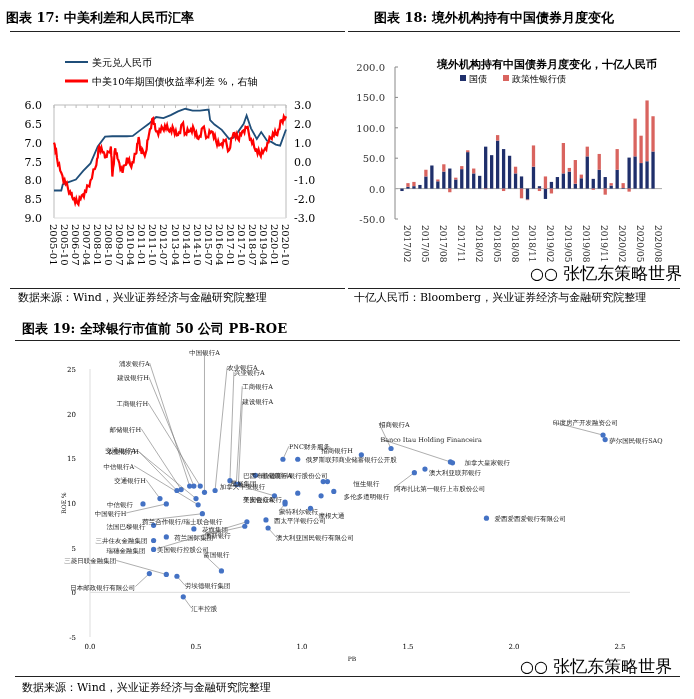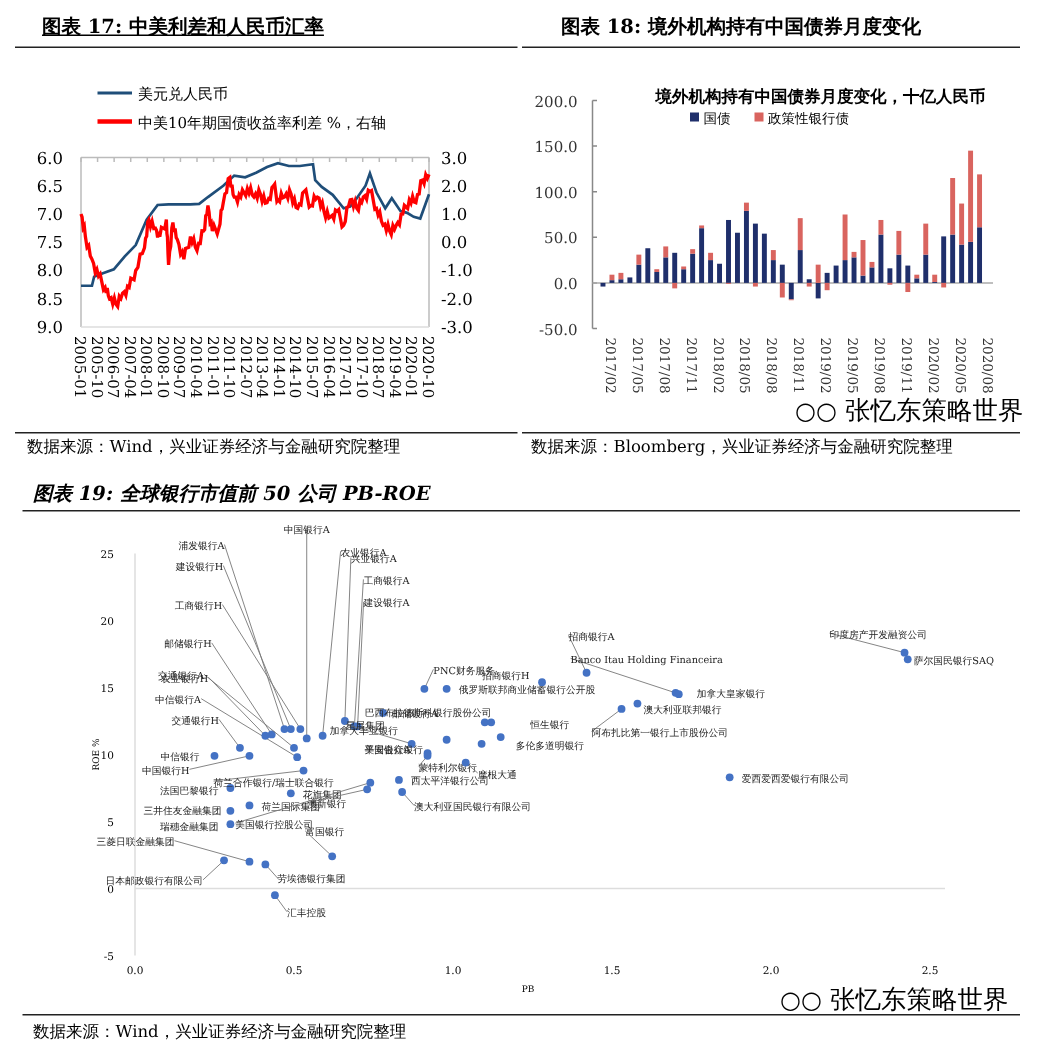--- a/index.html
+++ b/index.html
@@ -7,21 +7,21 @@
   .abs{position:absolute;}
   .fig-title{font-size:13px;font-weight:bold;white-space:nowrap;}
   .rule{position:absolute;height:1px;background:#222;}
   .source{font-size:11px;white-space:nowrap;}
   svg text{font-family:"DejaVu Serif","Liberation Serif",serif;}
   .wm{font-family:"DejaVu Sans","Liberation Sans",sans-serif;color:#000000;font-size:17px;white-space:nowrap;}
 </style>
 </head>
 <body>
 
-<div class="abs fig-title" style="left:28px;top:9px;text-decoration:underline;">图表 17:  中美利差和人民币汇率</div>
+<div class="abs fig-title" style="left:6px;top:9px;">图表 17:  中美利差和人民币汇率</div>
 <div class="rule" style="left:10px;top:31px;width:335px;"></div>
 <svg class="abs" id="fig17svg" style="left:0;top:32px;" width="345" height="256">
     <line x1="65" y1="30" x2="88" y2="30" stroke="#1f4e79" stroke-width="2"></line>
     <text x="92" y="34" font-size="10">美元兑人民币</text>
     <line x1="65" y1="49" x2="88" y2="49" stroke="#ff0000" stroke-width="3"></line>
     <text x="92" y="53" font-size="10">中美10年期国债收益率利差 %，右轴</text>
     <line x1="54" y1="73" x2="54" y2="186" stroke="#bbb"></line>
     <line x1="286" y1="73" x2="286" y2="186" stroke="#bbb"></line>
     <line x1="54" y1="73" x2="286" y2="73" stroke="#bbb"></line>
     <line x1="54" y1="186" x2="286" y2="186" stroke="#ddd"></line>
@@ -213,23 +213,23 @@
     <text x="254.21590909090912" y="193" font-size="9" fill="#333" transform="rotate(90 254.21590909090912 193)">2019/11</text>
     <text x="272.14772727272725" y="193" font-size="9" fill="#333" transform="rotate(90 272.14772727272725 193)">2020/02</text>
     <text x="290.0795454545455" y="193" font-size="9" fill="#333" transform="rotate(90 290.0795454545455 193)">2020/05</text>
     <text x="308.0113636363637" y="193" font-size="9" fill="#333" transform="rotate(90 308.0113636363637 193)">2020/08</text>
   </svg>
 <div class="abs wm" style="left:530px;top:262px;">
   <span style="font-size:16px;">○○</span>
   <span>张忆东策略世界</span>
 </div>
 <div class="rule" style="left:348px;top:288px;width:332px;"></div>
-<div class="abs source" style="left:354px;top:290px;">数据来源：Bloomberg，兴业证券经济与金融研究院整理</div>
+<div class="abs source" style="left:354px;top:290px;">十亿人民币：Bloomberg，兴业证券经济与金融研究院整理</div>
 
-<div class="abs fig-title" style="left:22px;top:320px;font-style:italic;">图表 19:  全球银行市值前 50 公司 PB-ROE</div>
+<div class="abs fig-title" style="left:22px;top:320px;">图表 19:  全球银行市值前 50 公司 PB-ROE</div>
 <div class="rule" style="left:15px;top:340px;width:665px;"></div>
 <svg class="abs" id="fig19svg" style="left:0;top:341px;" width="694" height="330">
     <line x1="90" y1="28" x2="90" y2="296" stroke="#ddd"></line>
     <line x1="90" y1="251.33333333333334" x2="630" y2="251.33333333333334" stroke="#ddd"></line>
     <text x="76" y="31" font-size="7" text-anchor="end">25</text>
     <text x="76" y="75.66666666666666" font-size="7" text-anchor="end">20</text>
     <text x="76" y="120.33333333333333" font-size="7" text-anchor="end">15</text>
     <text x="76" y="165" font-size="7" text-anchor="end">10</text>
     <text x="76" y="209.66666666666666" font-size="7" text-anchor="end">5</text>
     <text x="76" y="254.33333333333334" font-size="7" text-anchor="end">0</text>

